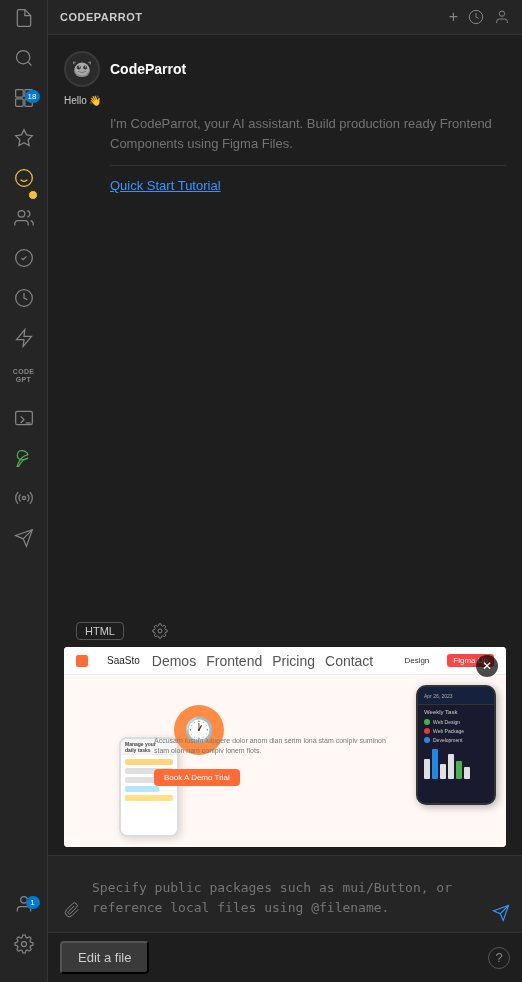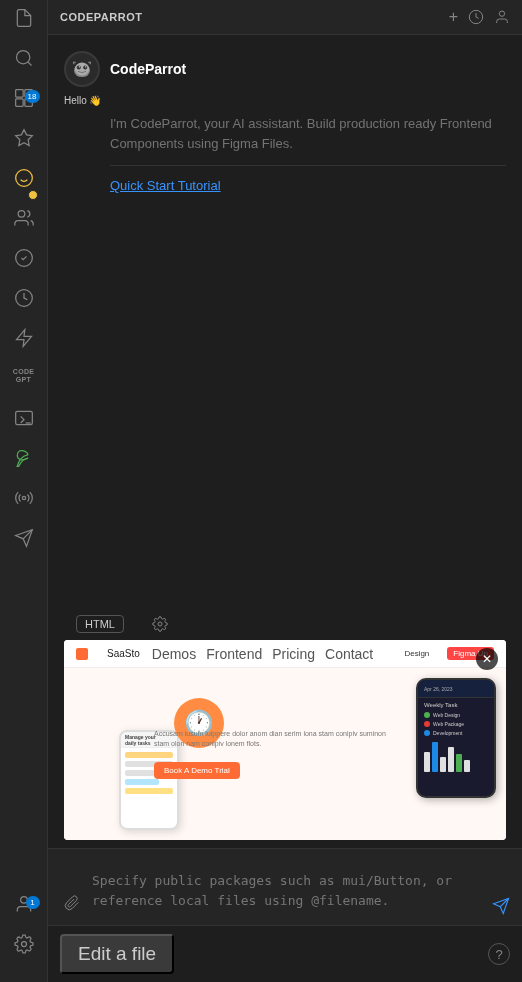--- a/index.html
+++ b/index.html
@@ -470,21 +470,21 @@
       color: #fff;
       font-size: 13px;
       padding: 7px 16px;
       border-radius: 4px;
       cursor: pointer;
       font-weight: 500;
     }
     .edit-btn {
       background: #3a3a3a;
       color: #ccc;
-      font-size: 19px;
+      font-size: 13px;
       padding: 7px 16px;
       border-radius: 4px;
       cursor: pointer;
       font-weight: 500;
     }
     .footer-spacer { flex: 1; }
     .help-btn {
       width: 22px;
       height: 22px;
       border: 1px solid #555;

